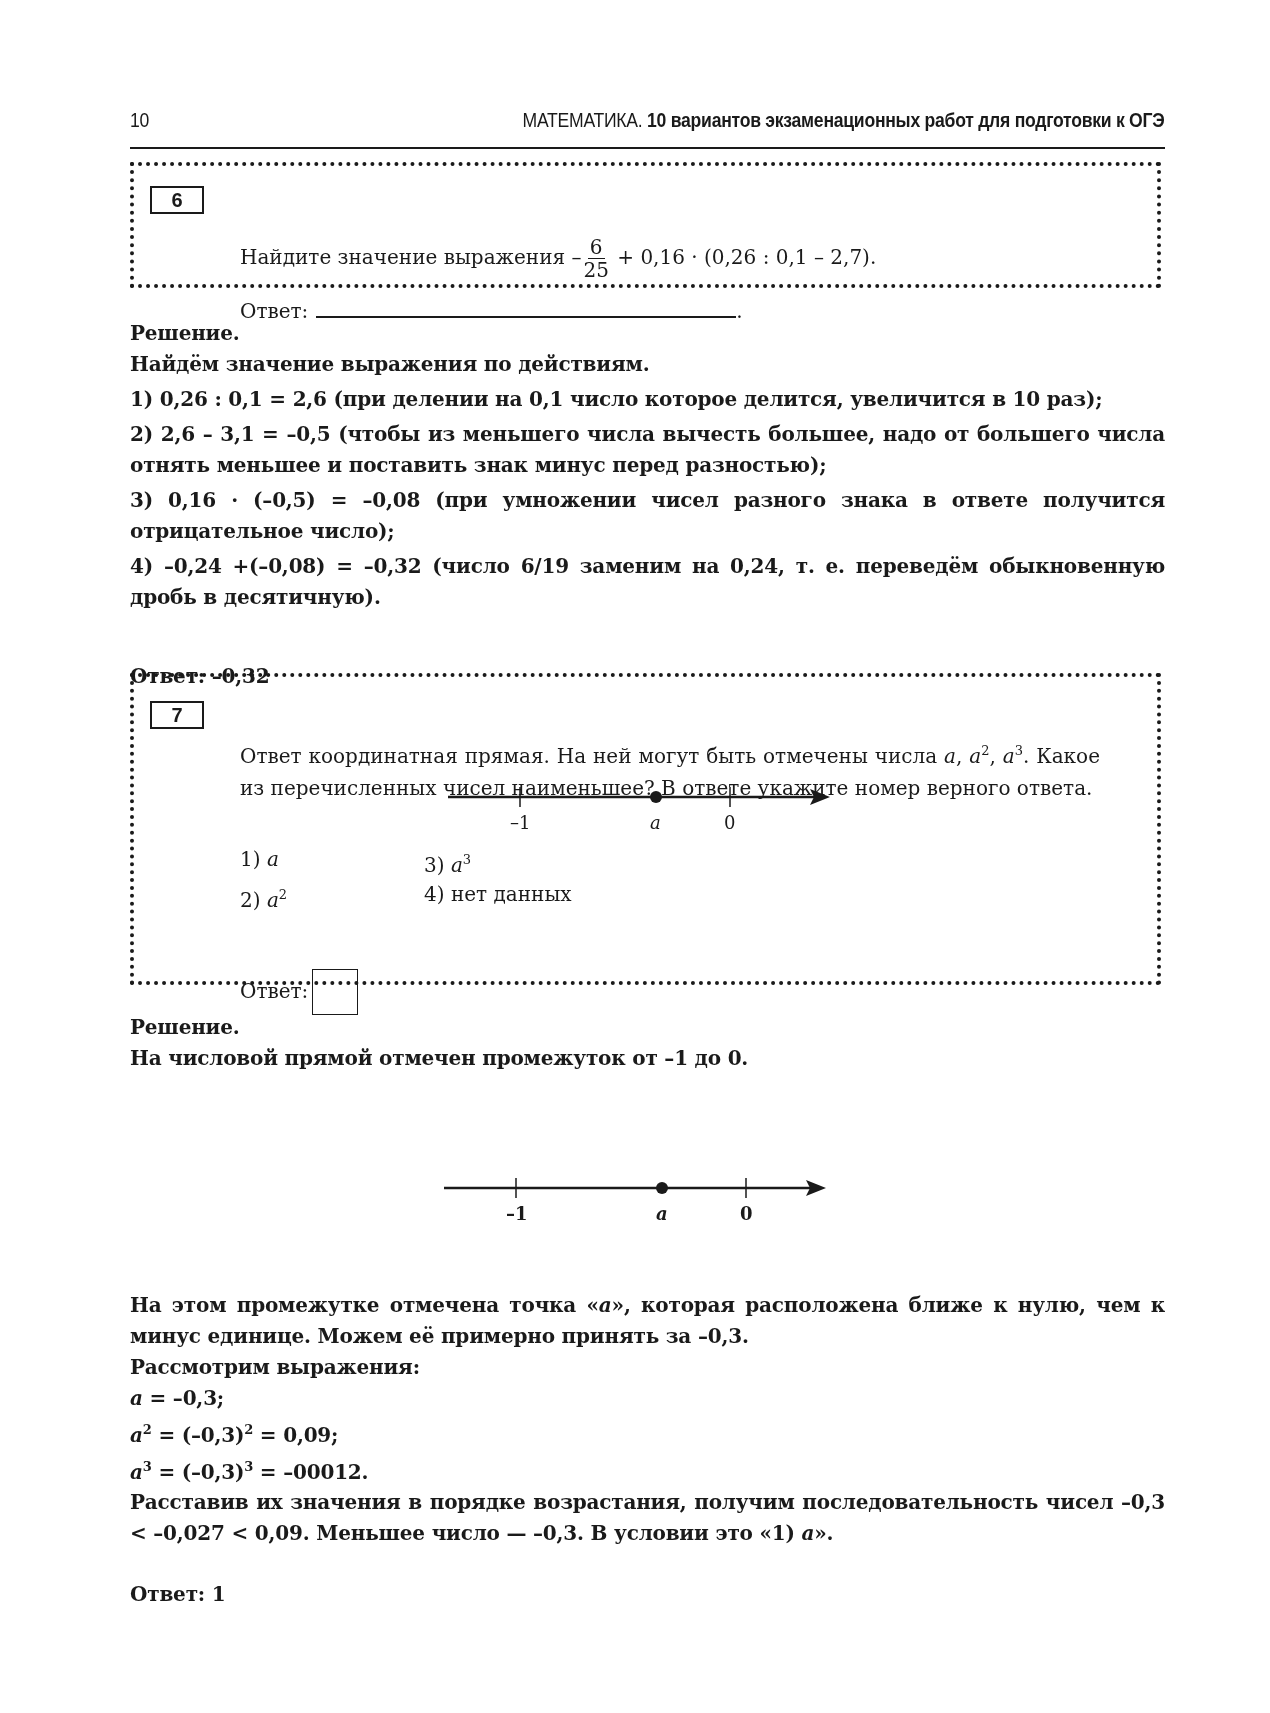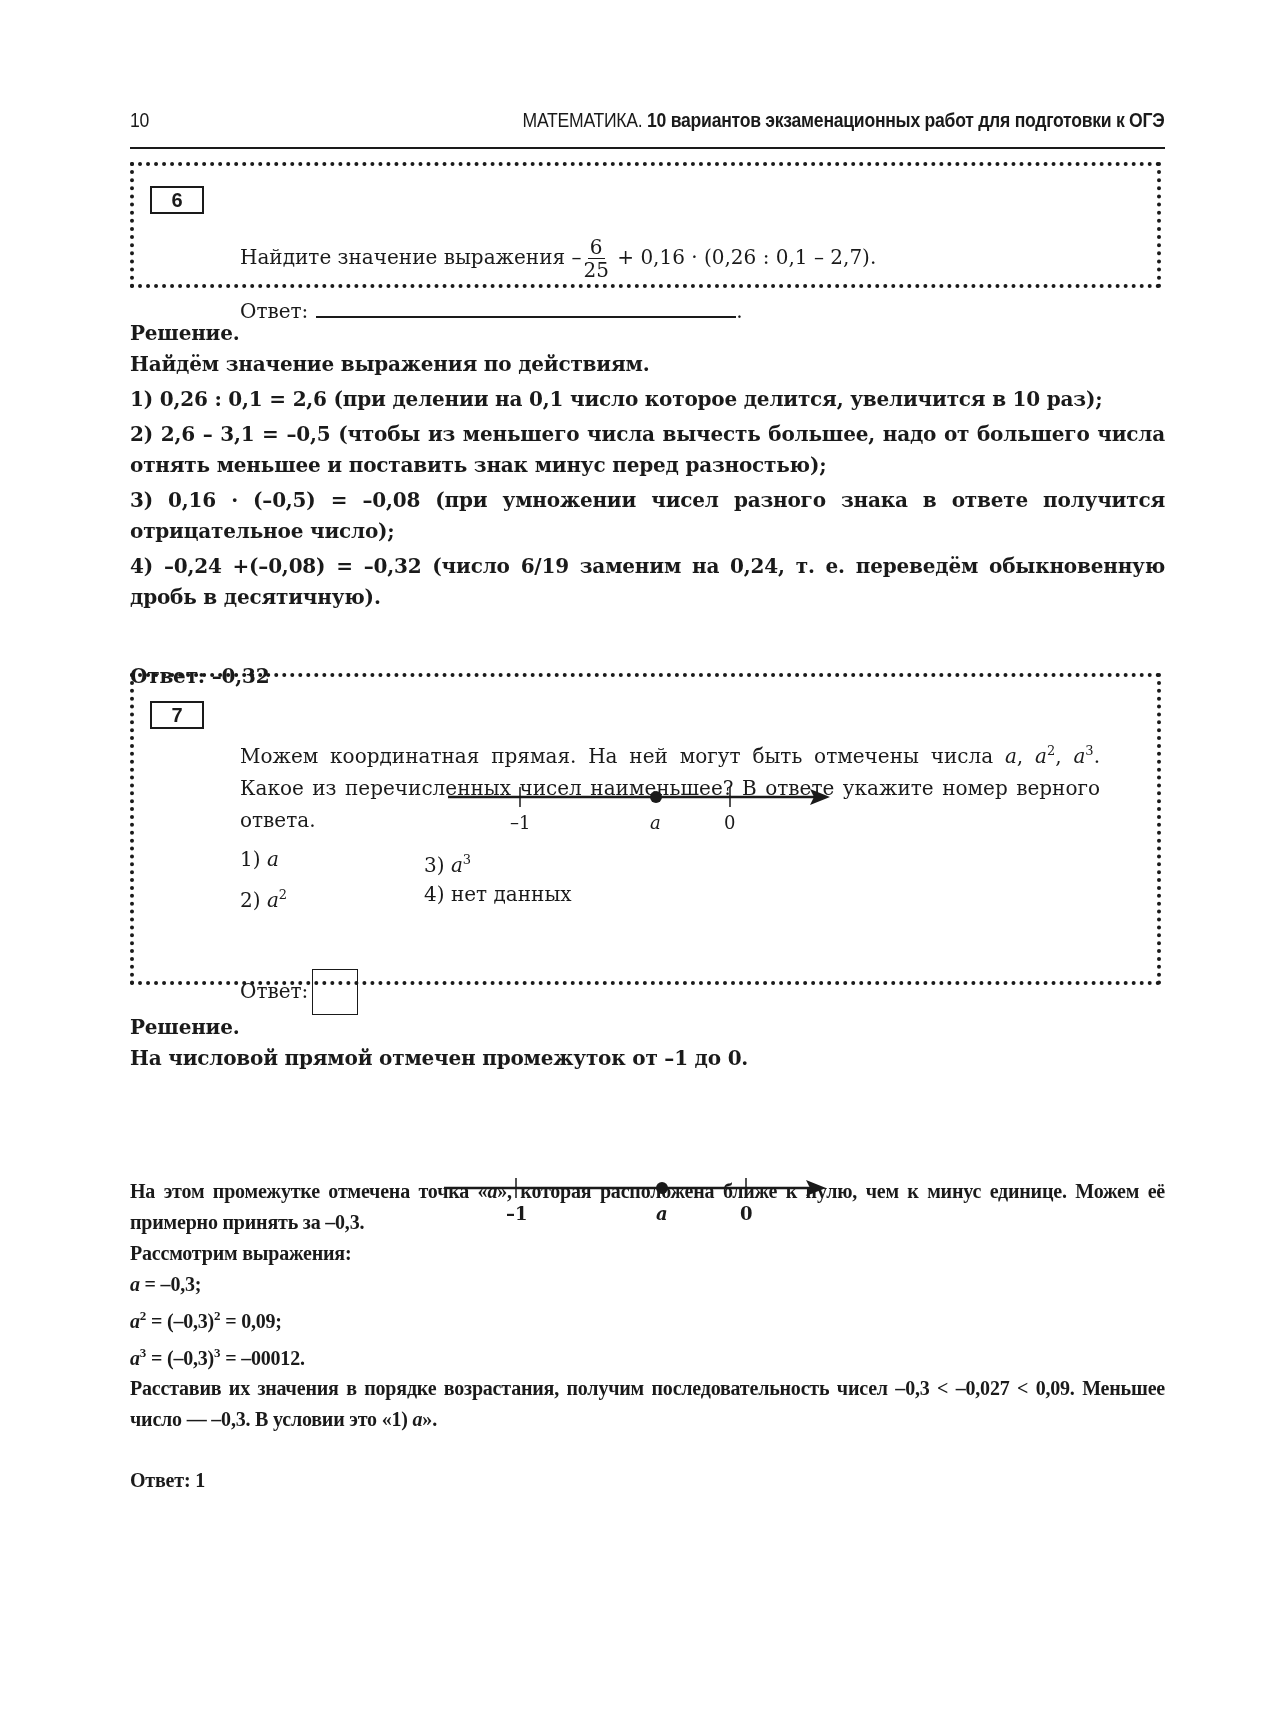--- a/index.html
+++ b/index.html
@@ -62,21 +62,21 @@
   <p class="justify" style="margin-top:4px;">1) 0,26 : 0,1 = 2,6 (при делении на 0,1 число которое делится, увеличится в 10 раз);</p>
   <p class="justify" style="margin-top:4px;">2) 2,6 – 3,1 = –0,5 (чтобы из меньшего числа вычесть большее, надо от большего числа отнять меньшее и поставить знак минус перед разностью);</p>
   <p class="justify" style="margin-top:4px;">3) 0,16 · (–0,5) = –0,08 (при умножении чисел разного знака в ответе получится отрицательное число);</p>
   <p class="justify" style="margin-top:4px;">4) –0,24 +(–0,08) = –0,32 (число 6/19 заменим на 0,24, т. е. переведём обыкновенную дробь в десятичную).</p>
   <p style="margin-top:48px;"><span>Ответ:</span><span style="font-weight:bold;"> –0,32</span></p>
 </div>
 
 <div class="task" style="top:673px; height:312px;">
   <div class="task-num" style="top:24px;">7</div>
   <div class="task-text" style="top:10px; width:860px; text-align:justify;">
-    <span>Можем координатная прямая. На ней могут быть отмечены числа </span><i>a</i>, <i>a</i><sup>2</sup>, <i>a</i><sup>3</sup><span>. Какое из перечисленных чисел наименьшее? В ответе укажите номер верного ответа.</span>
+    <span>Ответ координатная прямая. На ней могут быть отмечены числа </span><i>a</i>, <i>a</i><sup>2</sup>, <i>a</i><sup>3</sup><span>. Какое из перечисленных чисел наименьшее? В ответе укажите номер верного ответа.</span>
   </div>
   <svg style="position:absolute; left:310px; top:104px;" width="400" height="56">
     <line x1="4" y1="16" x2="370" y2="16" stroke="#1a1a1a" stroke-width="2.5"></line>
     <polygon points="386,16 366,8 370,16 366,24" fill="#1a1a1a"></polygon>
     <line x1="76" y1="6" x2="76" y2="26" stroke="#1a1a1a" stroke-width="1.5"></line>
     <line x1="286" y1="6" x2="286" y2="26" stroke="#1a1a1a" stroke-width="1.5"></line>
     <circle cx="212" cy="16" r="6" fill="#1a1a1a"></circle>
     <text x="66" y="48">–1</text>
     <text x="206" y="48" font-style="italic">a</text>
     <text x="280" y="48">0</text>
@@ -105,21 +105,21 @@
   <line x1="4" y1="16" x2="370" y2="16" stroke="#1a1a1a" stroke-width="2.5"></line>
   <polygon points="386,16 366,8 370,16 366,24" fill="#1a1a1a"></polygon>
   <line x1="76" y1="6" x2="76" y2="26" stroke="#1a1a1a" stroke-width="1.5"></line>
   <line x1="306" y1="6" x2="306" y2="26" stroke="#1a1a1a" stroke-width="1.5"></line>
   <circle cx="222" cy="16" r="6" fill="#1a1a1a"></circle>
   <text x="66" y="48" font-weight="bold">–1</text>
   <text x="216" y="48" font-style="italic" font-weight="bold">a</text>
   <text x="300" y="48" font-weight="bold">0</text>
 </svg>
 
-<div class="sol" style="top:1176px;font-family:Liberation Serif, serif;">
+<div class="sol" style="top:1290px;">
   <p class="justify"><span>На этом промежутке отмечена точка «</span><i>a</i><span>», которая расположена ближе к нулю, чем к минус единице. Можем её примерно принять за –0,3.</span></p>
   <p>Рассмотрим выражения:</p>
   <p><i>a</i><span> = –0,3;</span></p>
   <p><i>a</i><sup>2</sup><span> = (–0,3)</span><sup>2</sup><span> = 0,09;</span></p>
   <p><i>a</i><sup>3</sup><span> = (–0,3)</span><sup>3</sup><span> = –00012.</span></p>
   <p class="justify"><span>Расставив их значения в порядке возрастания, получим последовательность чисел –0,3 &lt; –0,027 &lt; 0,09. Меньшее число — –0,3. В условии это «1) </span><i>a</i><span>».</span></p>
   <p style="margin-top:30px;"><span>Ответ:</span><span> 1</span></p>
 </div>
 
 </body></html>

